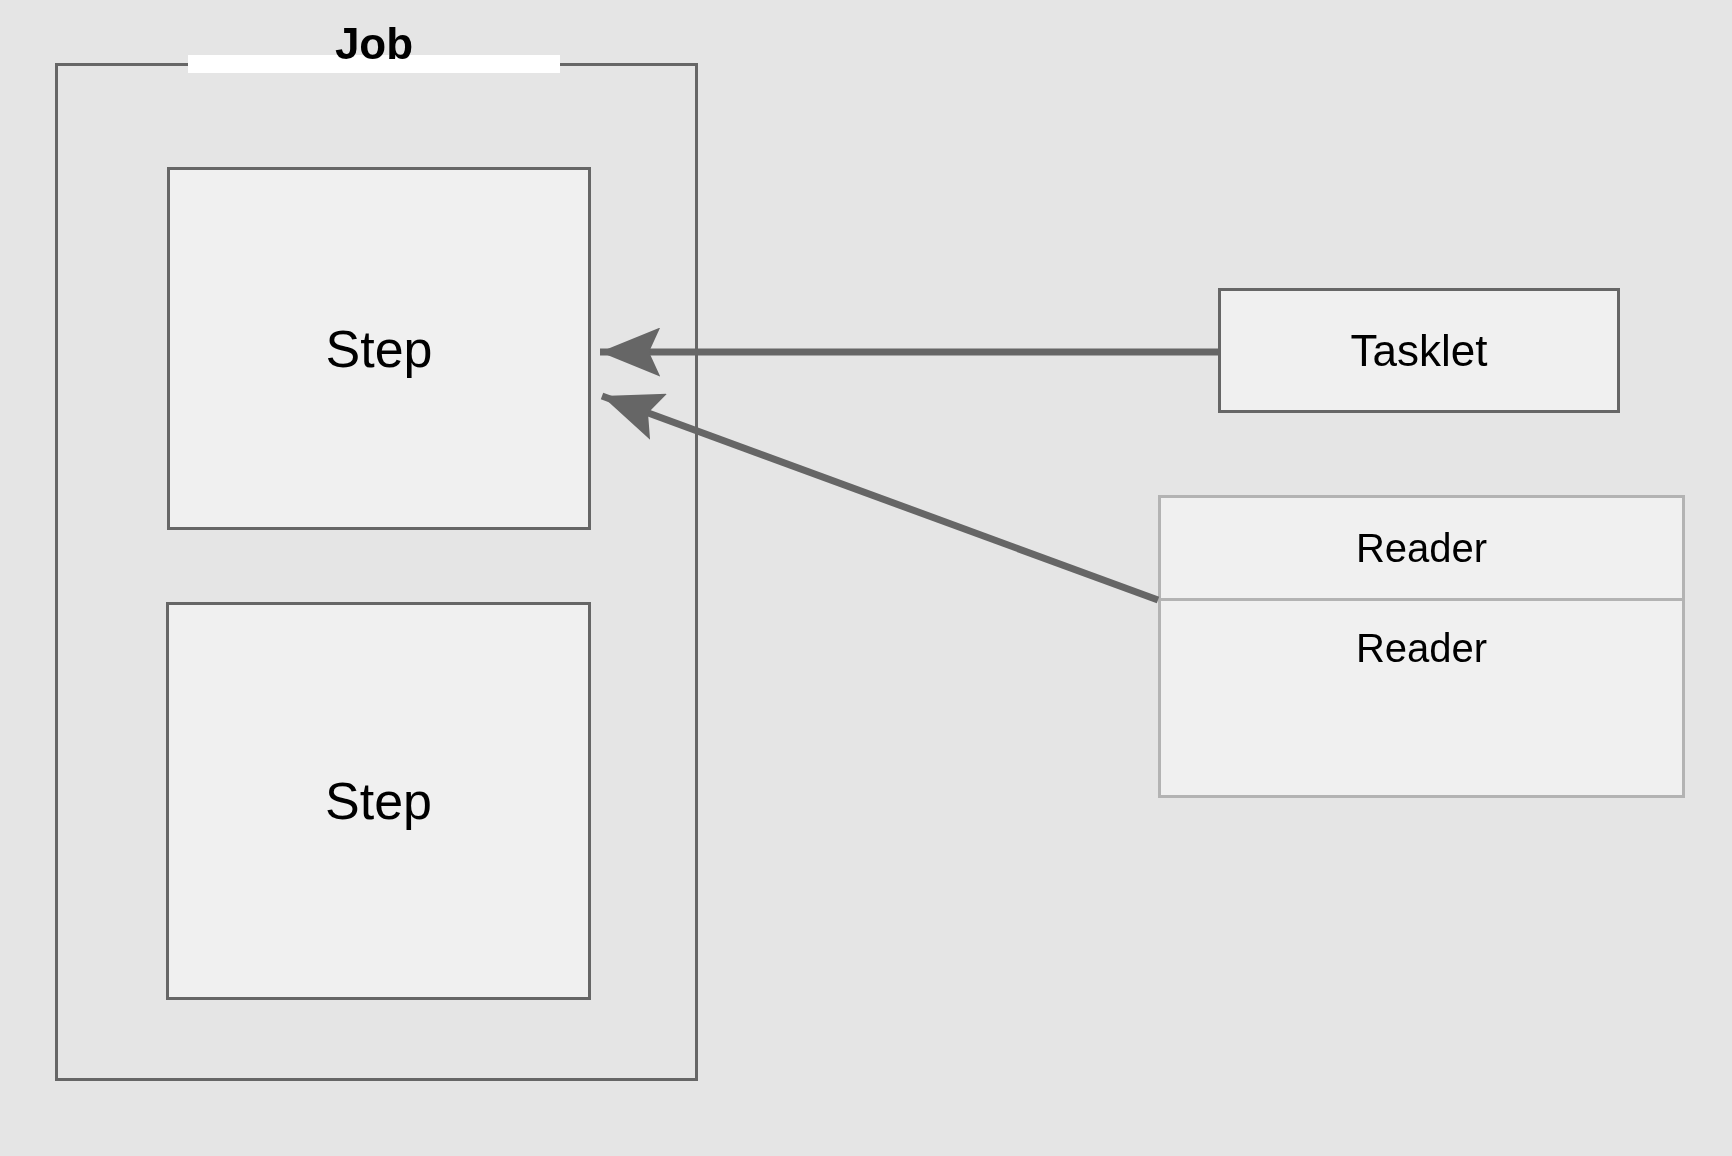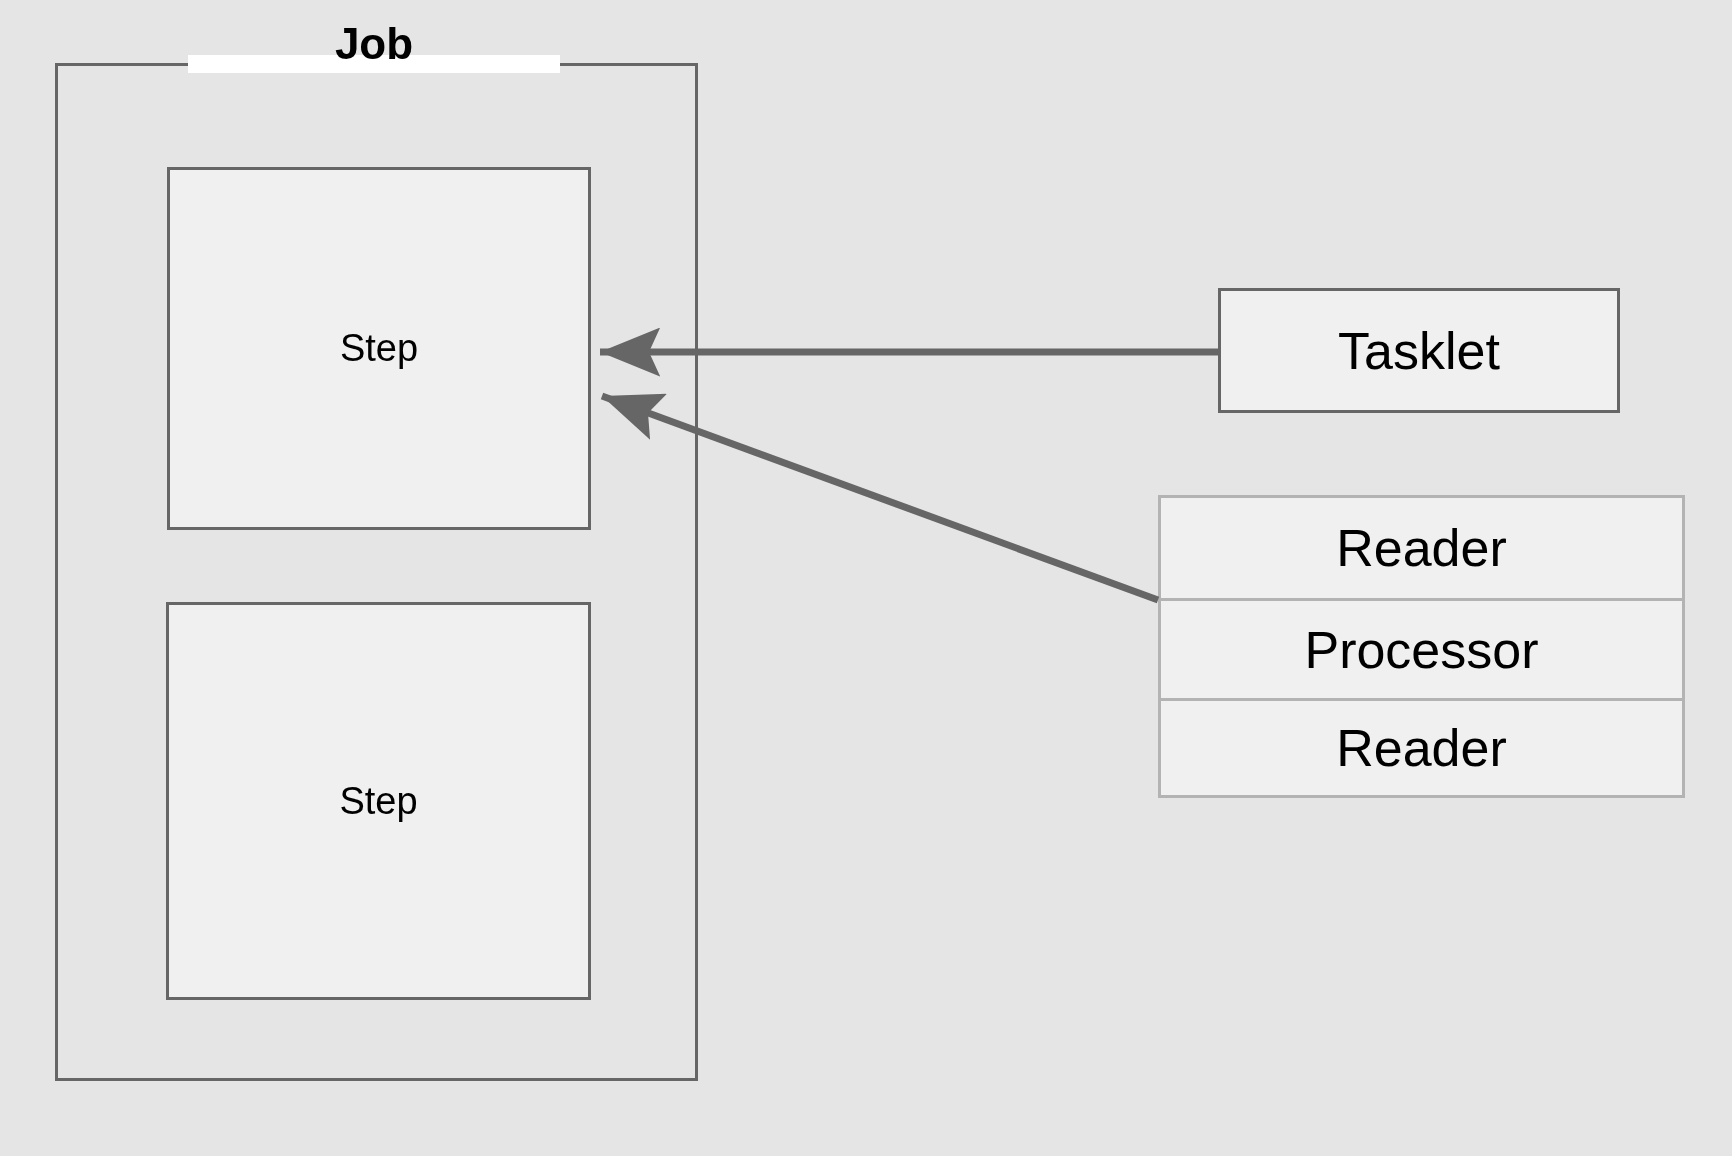--- a/index.html
+++ b/index.html
@@ -53,39 +53,39 @@
   .step-box {
     position: absolute;
     box-sizing: border-box;
     background: #f0f0f0;
     border: 3px solid #666666;
     display: flex;
     align-items: center;
     justify-content: center;
   }
   .step-label {
-    font-size: 38px;
+    font-size: 52px;
     color: #000000;
   }
 
   .tasklet-box {
     position: absolute;
     left: 1218px;
     top: 288px;
     width: 402px;
     height: 125px;
     box-sizing: border-box;
     background: #f0f0f0;
     border: 3px solid #666666;
     display: flex;
     align-items: center;
     justify-content: center;
   }
   .tasklet-label {
-    font-size: 52px;
+    font-size: 44px;
     color: #000000;
   }
 
   
   .chunk-stack {
     position: absolute;
     left: 1158px;
     top: 495px;
     width: 527px;
     height: 303px;
@@ -95,21 +95,21 @@
     display: flex;
     flex-direction: column;
   }
   .chunk-row {
     box-sizing: border-box;
     display: flex;
     align-items: center;
     justify-content: center;
     background: #f0f0f0;
     color: #000000;
-    font-size: 52px;
+    font-size: 40px;
   }
   .chunk-row.r0 { height: 100px; }
   .chunk-row.r1 { height: 100px; border-top: 3px solid #b3b3b3; }
   .chunk-row.r2 { height: 97px;  border-top: 3px solid #b3b3b3; }
 
   
   .connectors {
     position: absolute;
     left: 0;
     top: 0;
@@ -136,23 +136,20 @@
   </div>
 
   <div class="tasklet-box">
     <span class="tasklet-label">Tasklet</span>
   </div>
 
   <div class="chunk-stack">
     <div class="chunk-row r0">
       <span>Reader</span>
     </div>
-    <div class="chunk-row r1">
-      <span>Processor</span>
-    </div>
     <div class="chunk-row r2">
       <span>Reader</span>
     </div>
   </div>
 
   <svg class="connectors" viewBox="0 0 1732 1156">
     <defs>
       <marker id="arrowhead-a" markerWidth="9" markerHeight="7" refX="8.6" refY="3.5" orient="auto" markerUnits="strokeWidth">
         <path d="M 8.6 3.5 L 0 0 L 1.6 3.5 L 0 7 Z" fill="#666666"></path>
       </marker>

